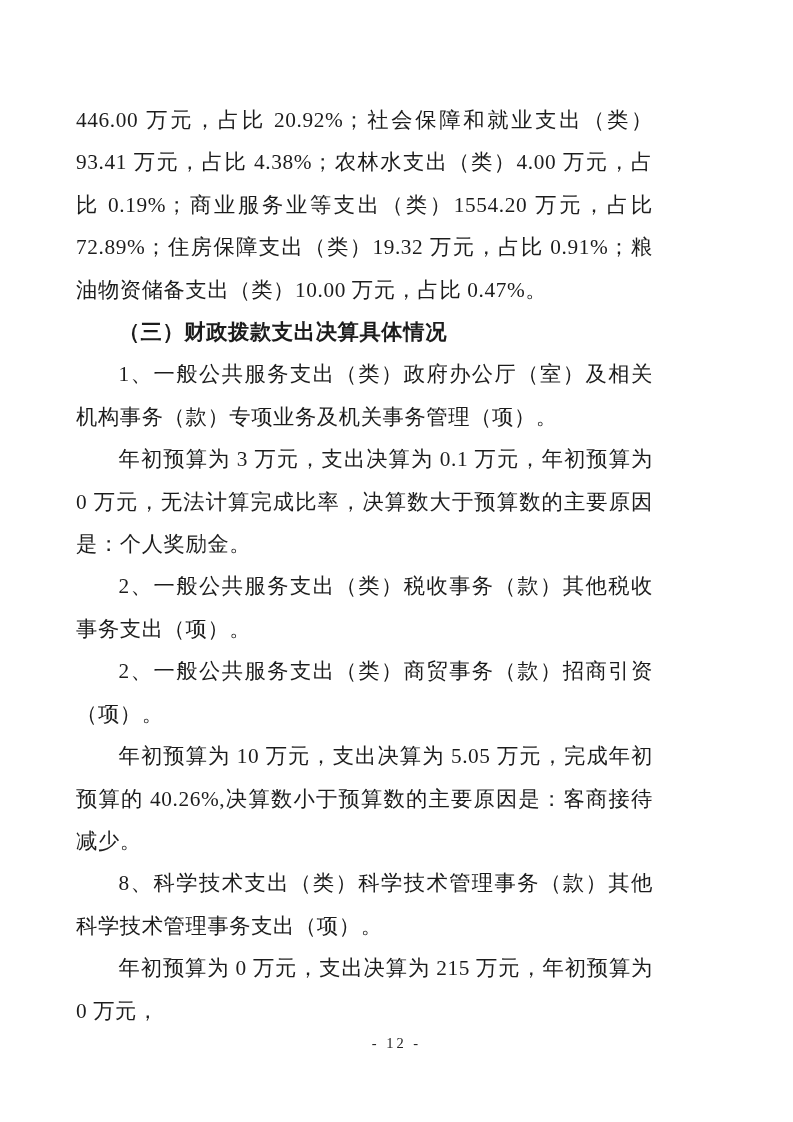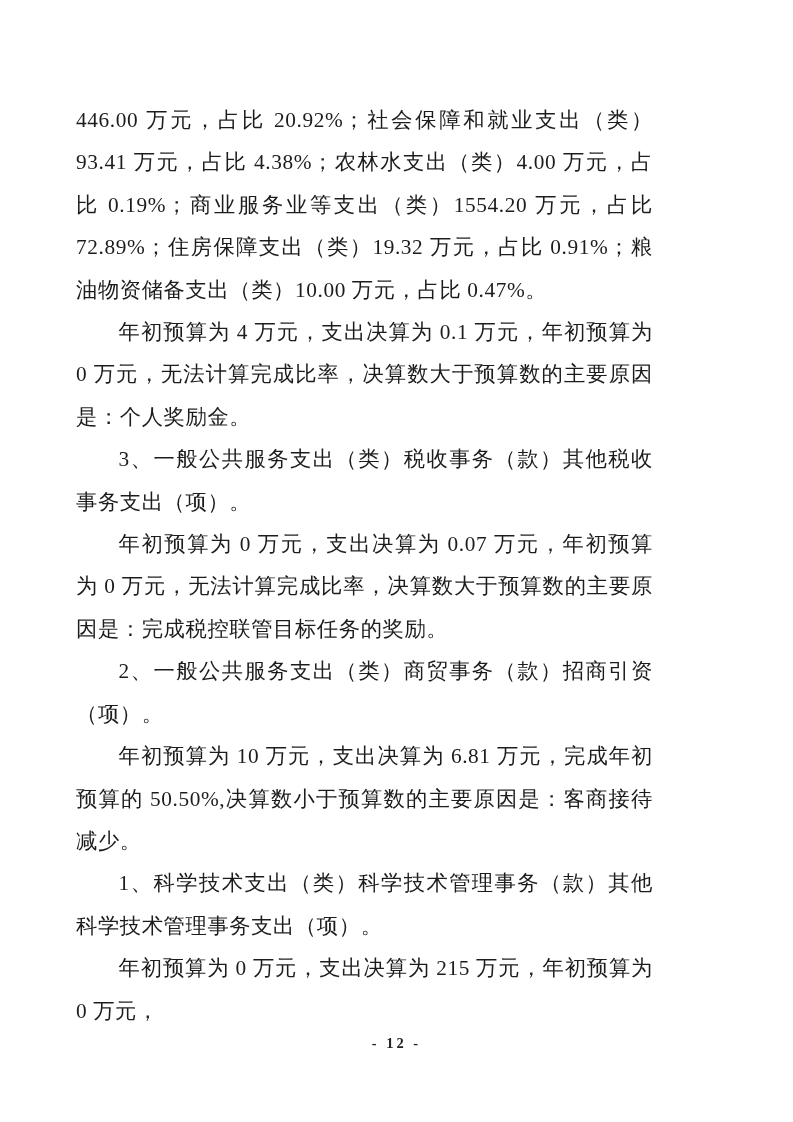--- a/index.html
+++ b/index.html
@@ -35,39 +35,39 @@
   }
   .heading {
     font-weight: bold;
   }
   .footer {
     position: absolute;
     left: 0;
     top: 1034px;
     width: 793px;
     text-align: center;
-    font-weight: bold;
   }
   .footer span {
     font-size: 14.5px;
     letter-spacing: 3px;
     color: #222222;
   }
 </style>
 </head>
 <body>
 
 <div class="page">
   <div class="content">
     <p>446.00 万元，占比 20.92%；社会保障和就业支出（类）93.41 万元，占比 4.38%；农林水支出（类）4.00 万元，占比 0.19%；商业服务业等支出（类）1554.20 万元，占比 72.89%；住房保障支出（类）19.32 万元，占比 0.91%；粮油物资储备支出（类）10.00 万元，占比 0.47%。</p>
-    <p class="indent">年初预算为 4 万元，支出决算为 0.1 万元，年初预算为 0 万元，无法计算完成比率，决算数大于预算数的主要原因是：个人奖励金。</p>
-    <p class="indent">3、一般公共服务支出（类）税收事务（款）其他税收事务支出（项）。</p>
-    <p class="indent">年初预算为 0 万元，支出决算为 0.07 万元，年初预算为 0 万元，无法计算完成比率，决算数大于预算数的主要原因是：完成税控联管目标任务的奖励。</p>
+    <p class="indent heading">（三）财政拨款支出决算具体情况</p>
+    <p class="indent">1、一般公共服务支出（类）政府办公厅（室）及相关机构事务（款）专项业务及机关事务管理（项）。</p>
+    <p class="indent">年初预算为 3 万元，支出决算为 0.1 万元，年初预算为 0 万元，无法计算完成比率，决算数大于预算数的主要原因是：个人奖励金。</p>
+    <p class="indent">2、一般公共服务支出（类）税收事务（款）其他税收事务支出（项）。</p>
     <p class="indent">2、一般公共服务支出（类）商贸事务（款）招商引资（项）。</p>
-    <p class="indent">年初预算为 10 万元，支出决算为 6.81 万元，完成年初预算的 50.50%,决算数小于预算数的主要原因是：客商接待减少。</p>
-    <p class="indent">1、科学技术支出（类）科学技术管理事务（款）其他科学技术管理事务支出（项）。</p>
+    <p class="indent">年初预算为 10 万元，支出决算为 5.05 万元，完成年初预算的 40.26%,决算数小于预算数的主要原因是：客商接待减少。</p>
+    <p class="indent">8、科学技术支出（类）科学技术管理事务（款）其他科学技术管理事务支出（项）。</p>
     <p class="indent">年初预算为 0 万元，支出决算为 215 万元，年初预算为 0 万元，</p>
   </div>
 
   <div class="footer">
     <span>- 12 -</span>
   </div>
 </div>
 
 </body></html>

